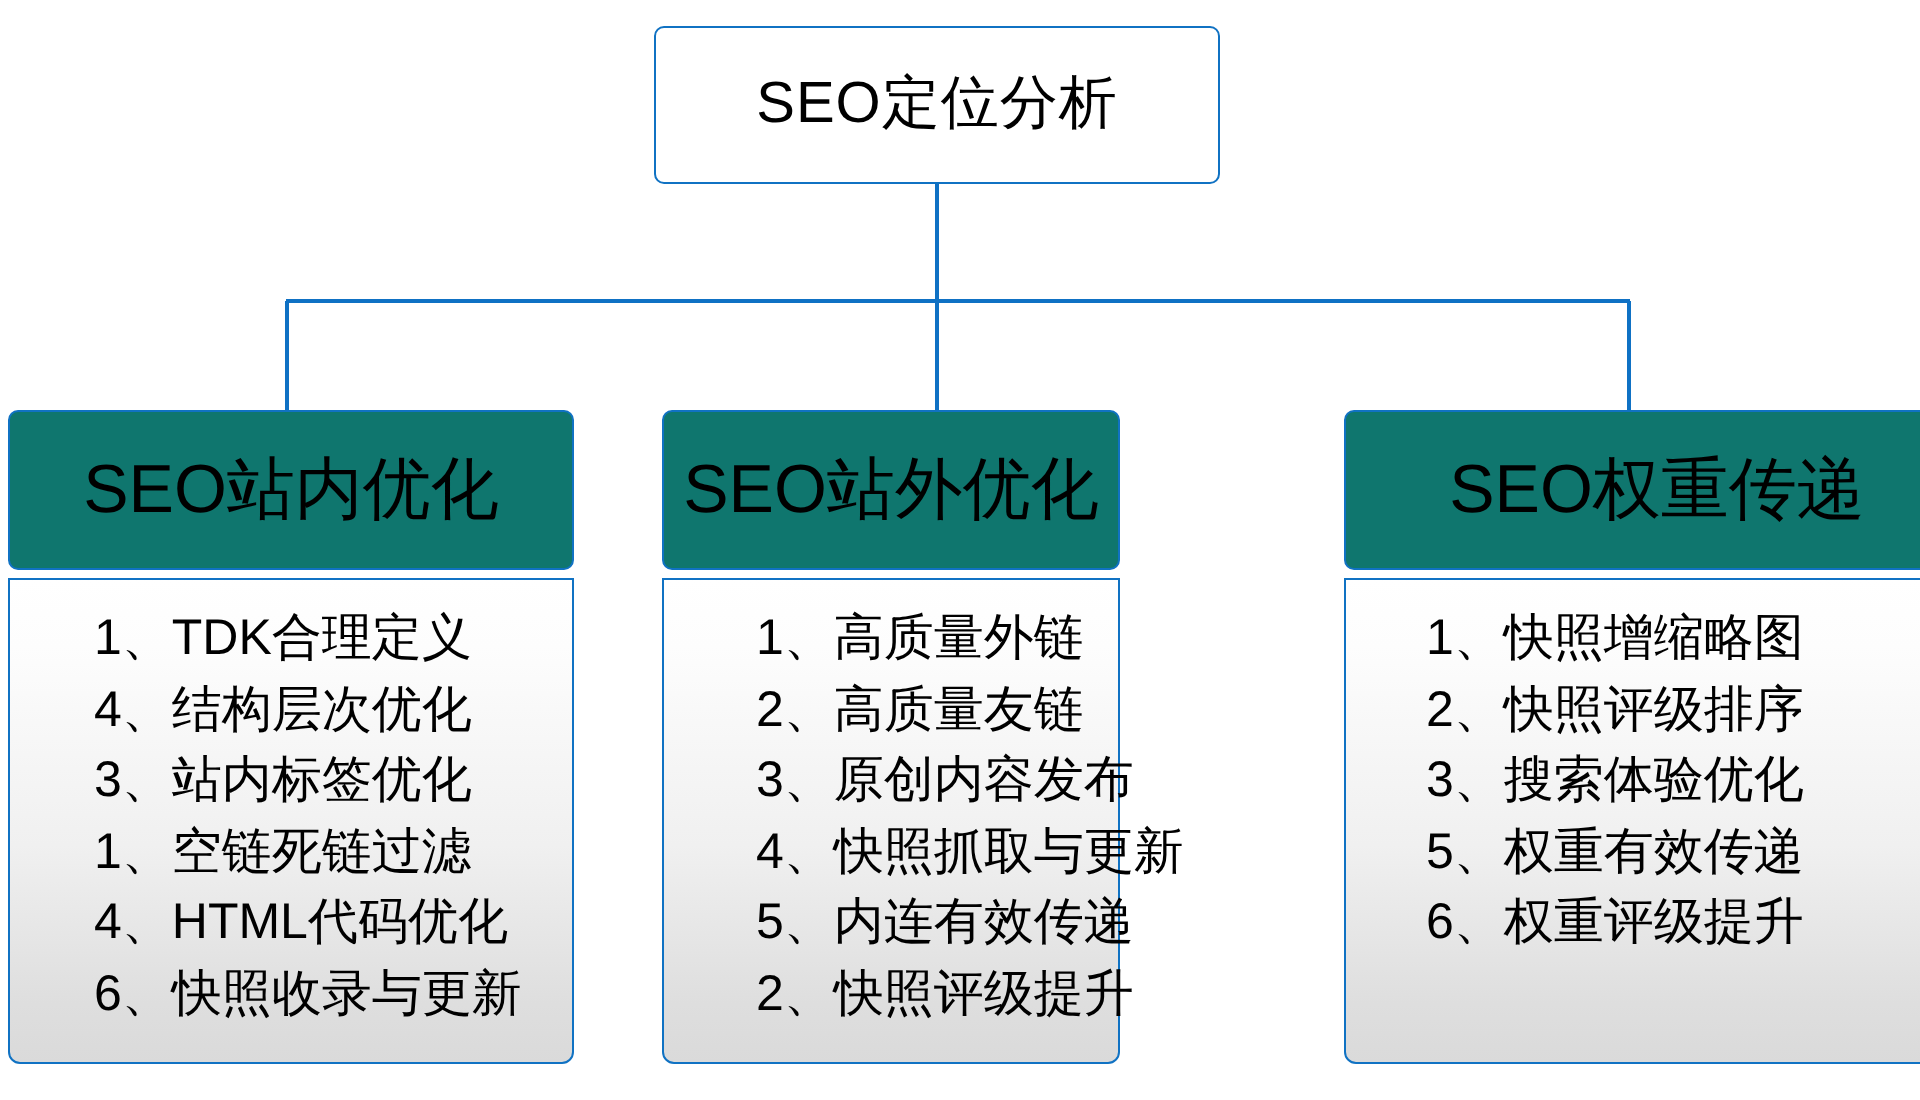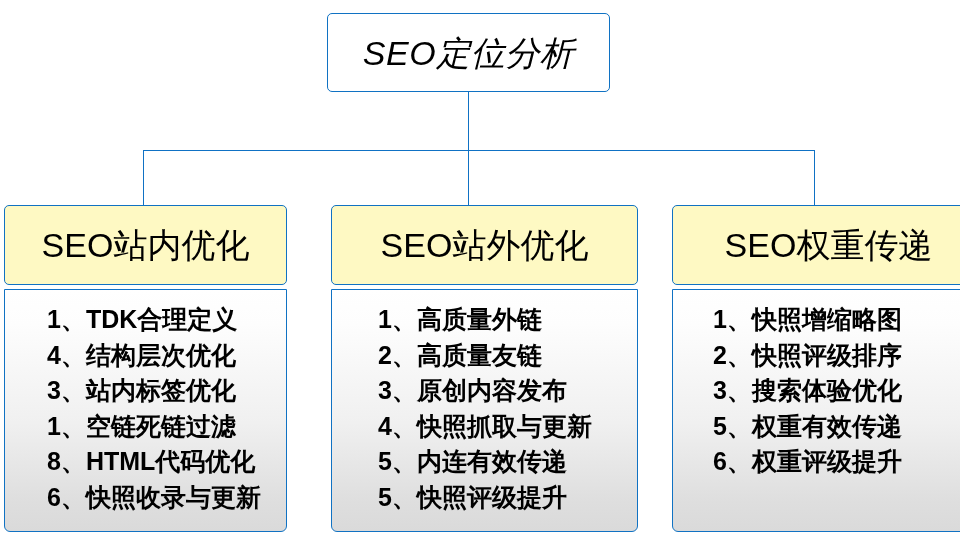--- a/index.html
+++ b/index.html
@@ -43,37 +43,36 @@
     box-sizing: border-box;
     border: 1.6px solid #1072c3;
     border-radius: 5px;
     background: #ffffff;
     display: flex;
     align-items: center;
     justify-content: center;
     z-index: 3;
   }
   .root-label {
-    font-size: 34px;
+    font-size: 29px;
     line-height: 1;
     letter-spacing: 0.5px;
     white-space: nowrap;
-    font-style: italic;
   }
 
   
   .branch {
     position: absolute;
     z-index: 3;
   }
   .branch-header {
     box-sizing: border-box;
     border: 1.6px solid #1072c3;
     border-radius: 5px;
-    background: #fef9c3;
+    background: #0f766e;
     height: 80px;
     display: flex;
     align-items: center;
     justify-content: center;
   }
   .branch-header-label {
     font-size: 34px;
     line-height: 1;
     white-space: nowrap;
   }
@@ -84,32 +83,31 @@
     border-top: 1.6px solid #1072c3;
     background: linear-gradient(to bottom, #ffffff 0%, #fdfdfd 14%, #f0f0f0 55%, #dedede 88%, #dadada 100%);
     margin-top: 4px;
     padding: 12px 0 10px 0;
     height: 243px;
   }
   .branch-list {
     margin: 0;
     padding: 0;
     list-style: none;
-    font-weight: bold;
   }
   .branch-list-item {
     font-size: 25px;
     line-height: 35.5px;
     white-space: nowrap;
     padding-left: 42px;
   }
 
   
   #branch-0 { left: 4px;   top: 205px; width: 283px; }
-  #branch-1 { left: 331px; top: 205px; width: 307px; }
+  #branch-1 { left: 331px; top: 205px; width: 229px; }
   #branch-2 { left: 672px; top: 205px; width: 313px; }
 
   #branch-1 .branch-list-item { padding-left: 46px; }
   #branch-2 .branch-list-item { padding-left: 40px; }
 </style>
 </head>
 <body>
 
 <div id="diagram-canvas">
 
@@ -133,38 +131,38 @@
   <div class="branch" id="branch-0">
     <div class="branch-header">
       <span class="branch-header-label">SEO站内优化</span>
     </div>
     <div class="branch-body">
       <ul class="branch-list">
         <li class="branch-list-item">1、TDK合理定义</li>
         <li class="branch-list-item">4、结构层次优化</li>
         <li class="branch-list-item">3、站内标签优化</li>
         <li class="branch-list-item">1、空链死链过滤</li>
-        <li class="branch-list-item">8、HTML代码优化</li>
+        <li class="branch-list-item">4、HTML代码优化</li>
         <li class="branch-list-item">6、快照收录与更新</li>
       </ul>
     </div>
   </div>
 
   <div class="branch" id="branch-1">
     <div class="branch-header">
       <span class="branch-header-label">SEO站外优化</span>
     </div>
     <div class="branch-body">
       <ul class="branch-list">
         <li class="branch-list-item">1、高质量外链</li>
         <li class="branch-list-item">2、高质量友链</li>
         <li class="branch-list-item">3、原创内容发布</li>
         <li class="branch-list-item">4、快照抓取与更新</li>
         <li class="branch-list-item">5、内连有效传递</li>
-        <li class="branch-list-item">5、快照评级提升</li>
+        <li class="branch-list-item">2、快照评级提升</li>
       </ul>
     </div>
   </div>
 
   <div class="branch" id="branch-2">
     <div class="branch-header">
       <span class="branch-header-label">SEO权重传递</span>
     </div>
     <div class="branch-body">
       <ul class="branch-list">

